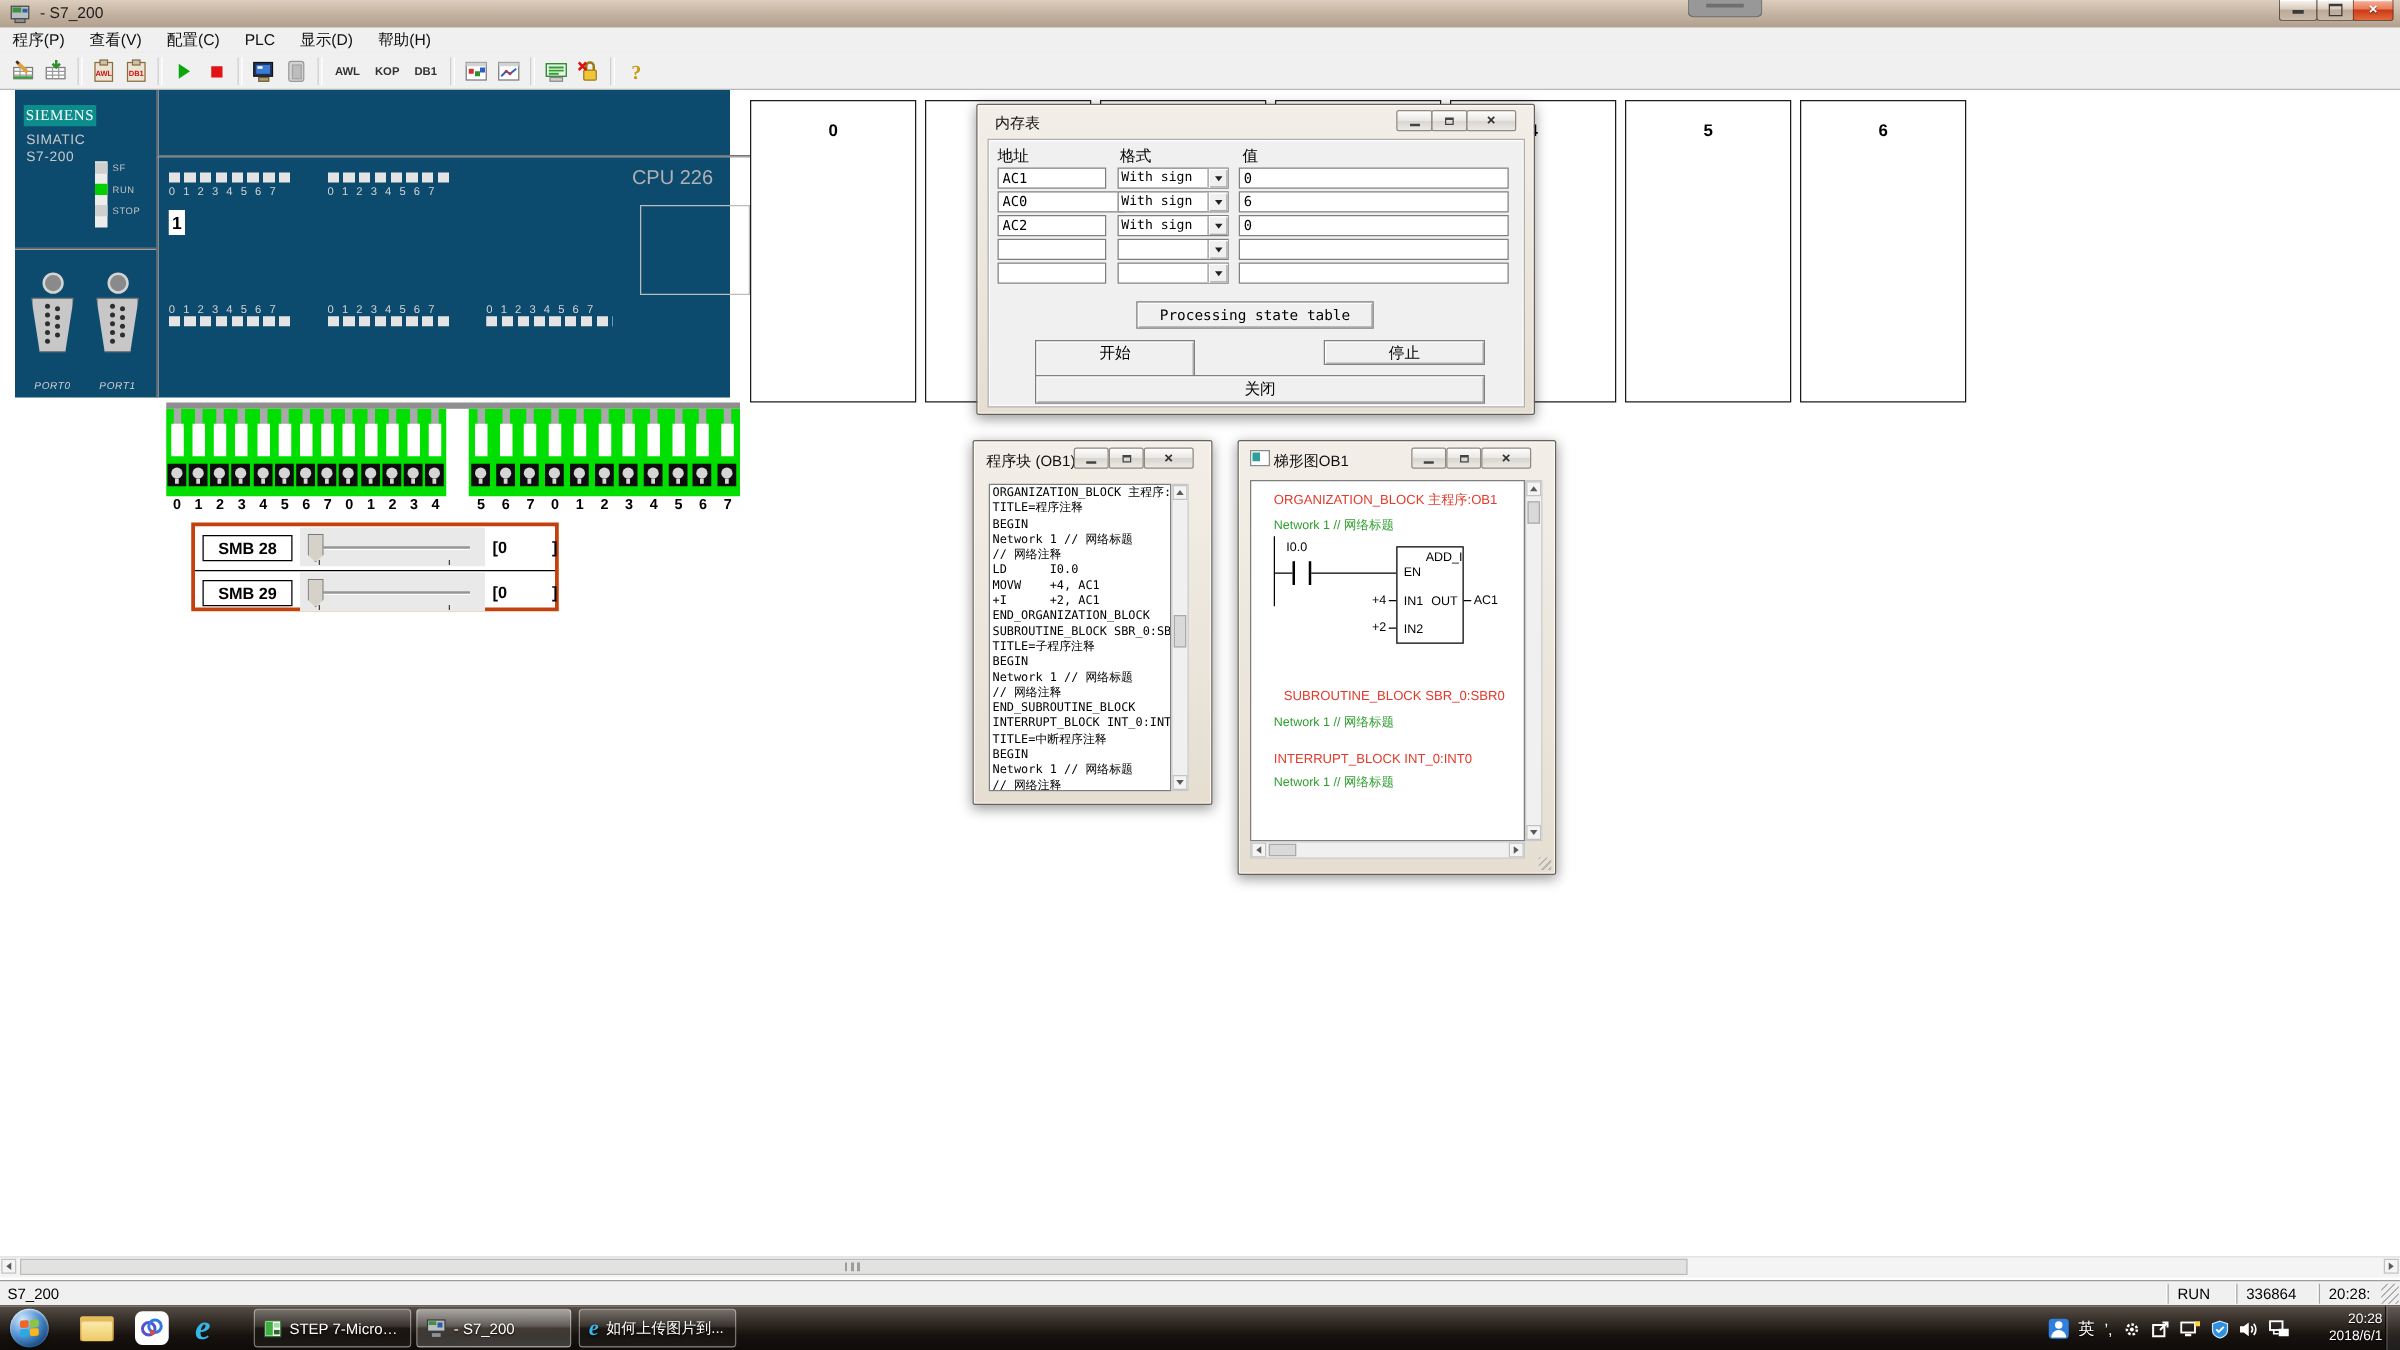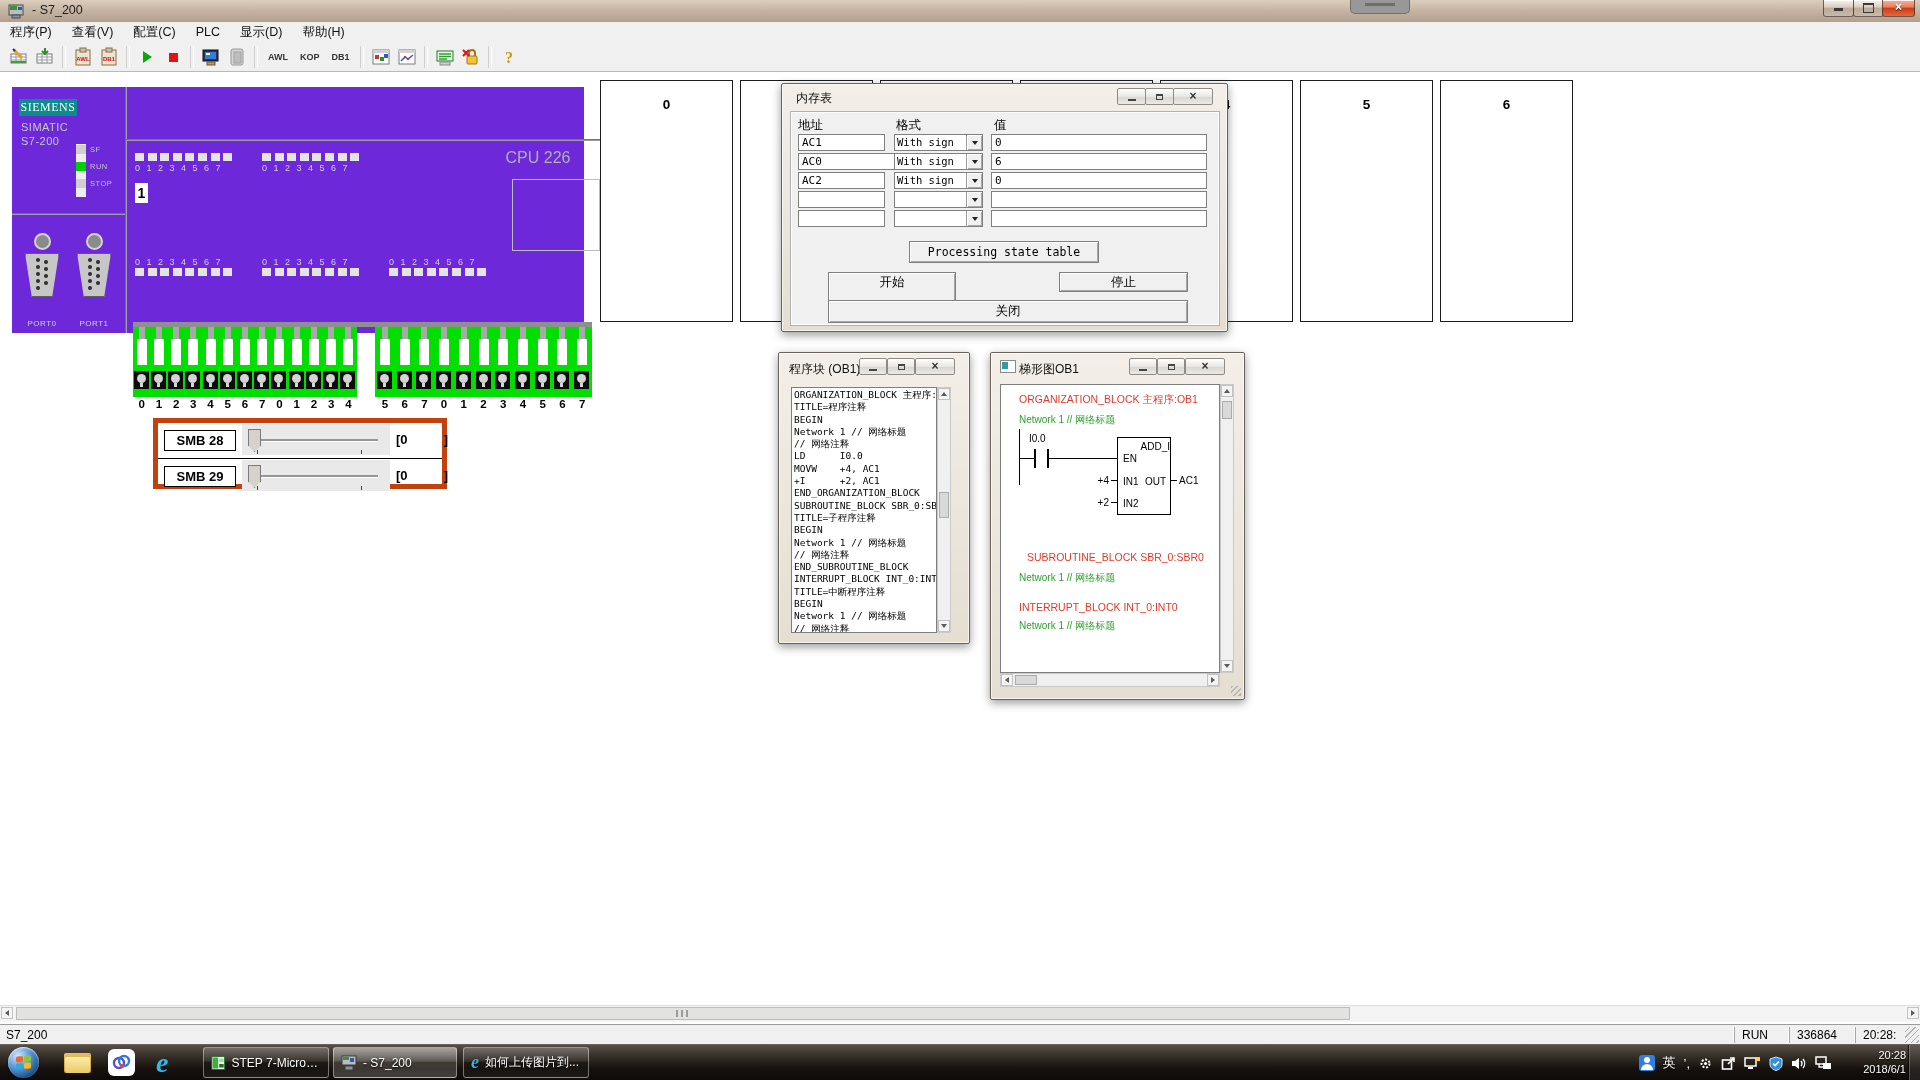--- a/index.html
+++ b/index.html
@@ -33,60 +33,60 @@
   
   #toolbar{left:0;top:42px;width:1920px;height:30px;background:#f0f0f0;border-bottom:1px solid #b9b9b9;display:flex;align-items:center;padding-left:6px;box-sizing:border-box;}
   .tbtn{width:24px;height:24px;display:flex;align-items:center;justify-content:center;margin:0 1px;}
   .tsep{width:2px;height:22px;margin:0 4px;border-left:1px solid #cfcfcf;border-right:1px solid #fff;}
   .ttext{font-size:9px;font-weight:bold;color:#333;padding:0 6px;}
 
   
   #workspace{left:0;top:72px;width:1920px;height:952px;background:#fff;}
 
   
-  #plc{left:12px;top:15px;width:572px;height:246px;background:#6d28d9;}
+  #plc{left:12px;top:0;width:572px;height:246px;background:#0c4a6e;}
   .plc-vdiv{left:113px;top:0;width:1px;height:246px;background:#6d6d6d;box-shadow:1px 0 0 #9e9e9e;}
   .plc-hdiv-l{left:0;top:126px;width:113px;height:1px;background:#6d6d6d;box-shadow:0 1px 0 #9e9e9e;}
   .plc-hdiv-r{left:114px;top:52px;width:474px;height:1px;background:#757575;box-shadow:0 1px 0 #9b9b9b;}
   #siemens{left:7px;top:12px;width:58px;height:17px;background:#0d8c8c;color:#fff;
     font-family:"Liberation Serif",serif;font-size:12px;letter-spacing:.5px;text-align:center;line-height:17px;}
   .plc-sub{left:9px;font-size:11px;color:#c9c9c9;letter-spacing:.5px;}
   #led-backbar{left:64px;top:57px;width:10px;height:53px;background:#ededed;}
   .led-sq{left:64px;width:10px;height:9px;}
   .led-lbl{left:78px;font-size:7.5px;color:#c3c3c3;letter-spacing:.5px;}
   .ledstrip{width:101px;height:8px;background:repeating-linear-gradient(90deg,#e4e4e4 0 9px,rgba(0,0,0,0) 9px 12.6px);}
   .lednums{width:104px;font-size:9px;color:#d3d3d3;word-spacing:4px;white-space:nowrap;}
   #cpu-label{left:470px;top:62px;width:112px;text-align:center;font-size:16px;color:#b1b1b1;}
   #badge1{left:123px;top:96px;width:13px;height:20px;background:#fff;color:#000;font-weight:bold;font-size:14px;text-align:center;line-height:20px;}
   #plc-obox{left:500px;top:92px;width:86px;height:70px;border:1px solid #bcbcbc;}
   .port{top:146px;width:44px;height:66px;}
   .port-screw{width:13px;height:13px;border:2px solid #d4d4d4;border-radius:50%;margin:0 auto;background:#8a8a8a;}
   .port-body{width:34px;height:44px;margin:3px auto 0;background:#c7c7c7;border:1px solid #5e5e5e;
     clip-path:polygon(0 0,100% 0,80% 100%,20% 100%);display:flex;justify-content:center;gap:4px;padding-top:4px;box-sizing:border-box;}
   .pincol{display:flex;flex-direction:column;gap:3px;} .pin{width:4px;height:4px;border-radius:50%;background:#2e2e2e;}
-  .port-lbl{top:232px;width:44px;text-align:center;font-size:8px;color:#d2d2d2;letter-spacing:.5px;}
+  .port-lbl{top:232px;width:44px;text-align:center;font-size:8px;color:#d2d2d2;letter-spacing:.5px;font-style:italic;}
 
   
   .slot{top:8px;width:133px;height:242px;background:#fff;border:1px solid #1c1c1c;box-sizing:border-box;z-index:1;}
   .slot-num{display:block;margin-top:16px;text-align:center;font-size:13.5px;font-weight:bold;color:#000;}
 
   
   #term-lip{left:133px;top:250px;width:459px;height:5px;background:#8f8f8f;}
   .tblock{top:255px;height:70px;background:#00df00;display:flex;}
   .tcell{flex:1;position:relative;}
   .tooth-back{position:absolute;left:50%;margin-left:-3px;top:0;width:6px;height:14px;background:#a9a9a9;}
   .tooth{position:absolute;left:50%;margin-left:-5px;top:12px;width:10px;height:26px;background:#fff;}
   .lamp{position:absolute;left:50%;margin-left:-8px;top:44px;width:15px;height:18px;background:#0d0d0d;}
   .lamp::before{content:"";position:absolute;left:3px;top:3px;width:9px;height:9px;border-radius:50%;background:#d5d5d5;}
   .lamp::after{content:"";position:absolute;left:6px;top:12px;width:3px;height:4px;background:#d5d5d5;}
   .tlabels{top:326px;height:13px;display:flex;}
   .tlabels span{flex:1;text-align:center;font-weight:bold;font-size:11.5px;color:#000;}
 
   
-  #smb-panel{left:153px;top:346px;width:294px;height:71px;border:5px solid #c2410c;background:#fff;box-sizing:border-box;}
+  #smb-panel{left:153px;top:346px;width:294px;height:71px;border:3px solid #c2410c;background:#fff;box-sizing:border-box;}
   .smb-row{position:relative;height:34px;}
   .smb-row.first{border-bottom:1px solid #000;height:35px;}
   .smb-label{position:absolute;left:6px;top:7px;width:70px;height:19px;border:1px solid #000;background:#fff;
     font-size:13px;font-weight:bold;text-align:center;line-height:19px;}
   .smb-zone{position:absolute;left:84px;top:1px;width:148px;height:31px;background:#e9e9e9;}
   .smb-track{position:absolute;left:14px;top:15px;width:122px;height:2px;background:#969696;box-shadow:0 1px 0 #fff;}
   .smb-thumb{position:absolute;left:6px;top:5px;width:11px;height:21px;background:#d6d2ca;border:1px solid #7a7a7a;
     clip-path:polygon(0 0,100% 0,100% 72%,50% 100%,0 72%);}
   .smb-tick{position:absolute;top:26px;width:1px;height:4px;background:#444;}
   .smb-val{position:absolute;left:238px;top:7px;width:52px;height:20px;display:flex;font-size:13px;font-weight:bold;line-height:20px;}

